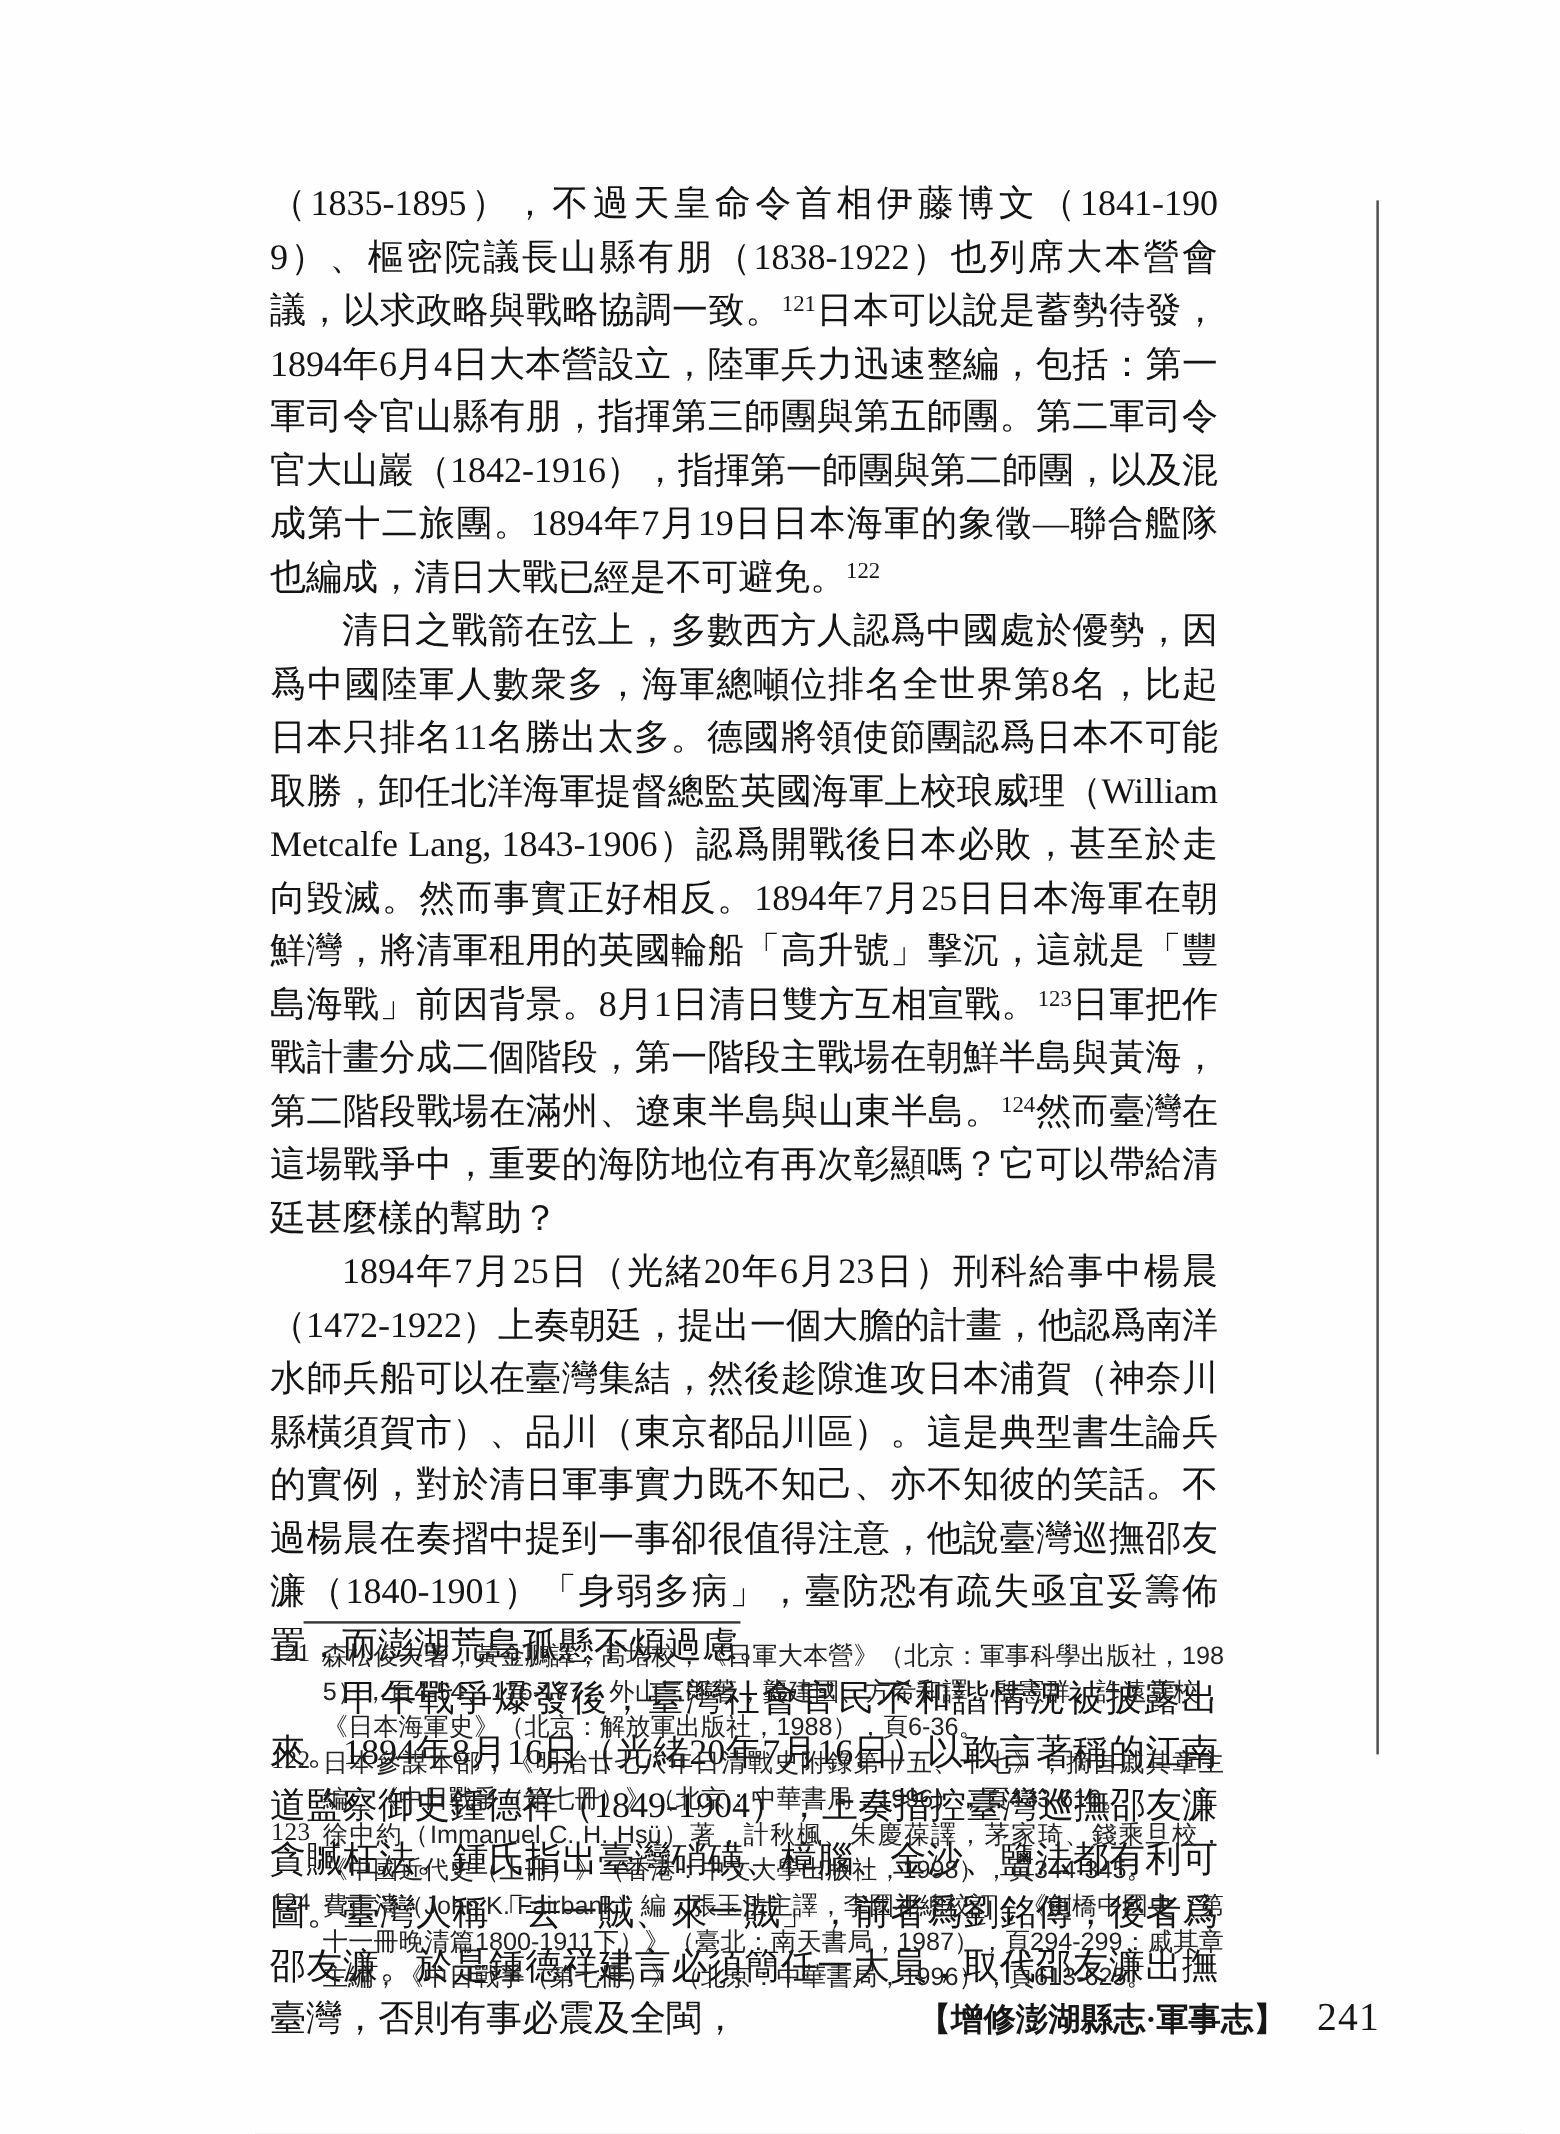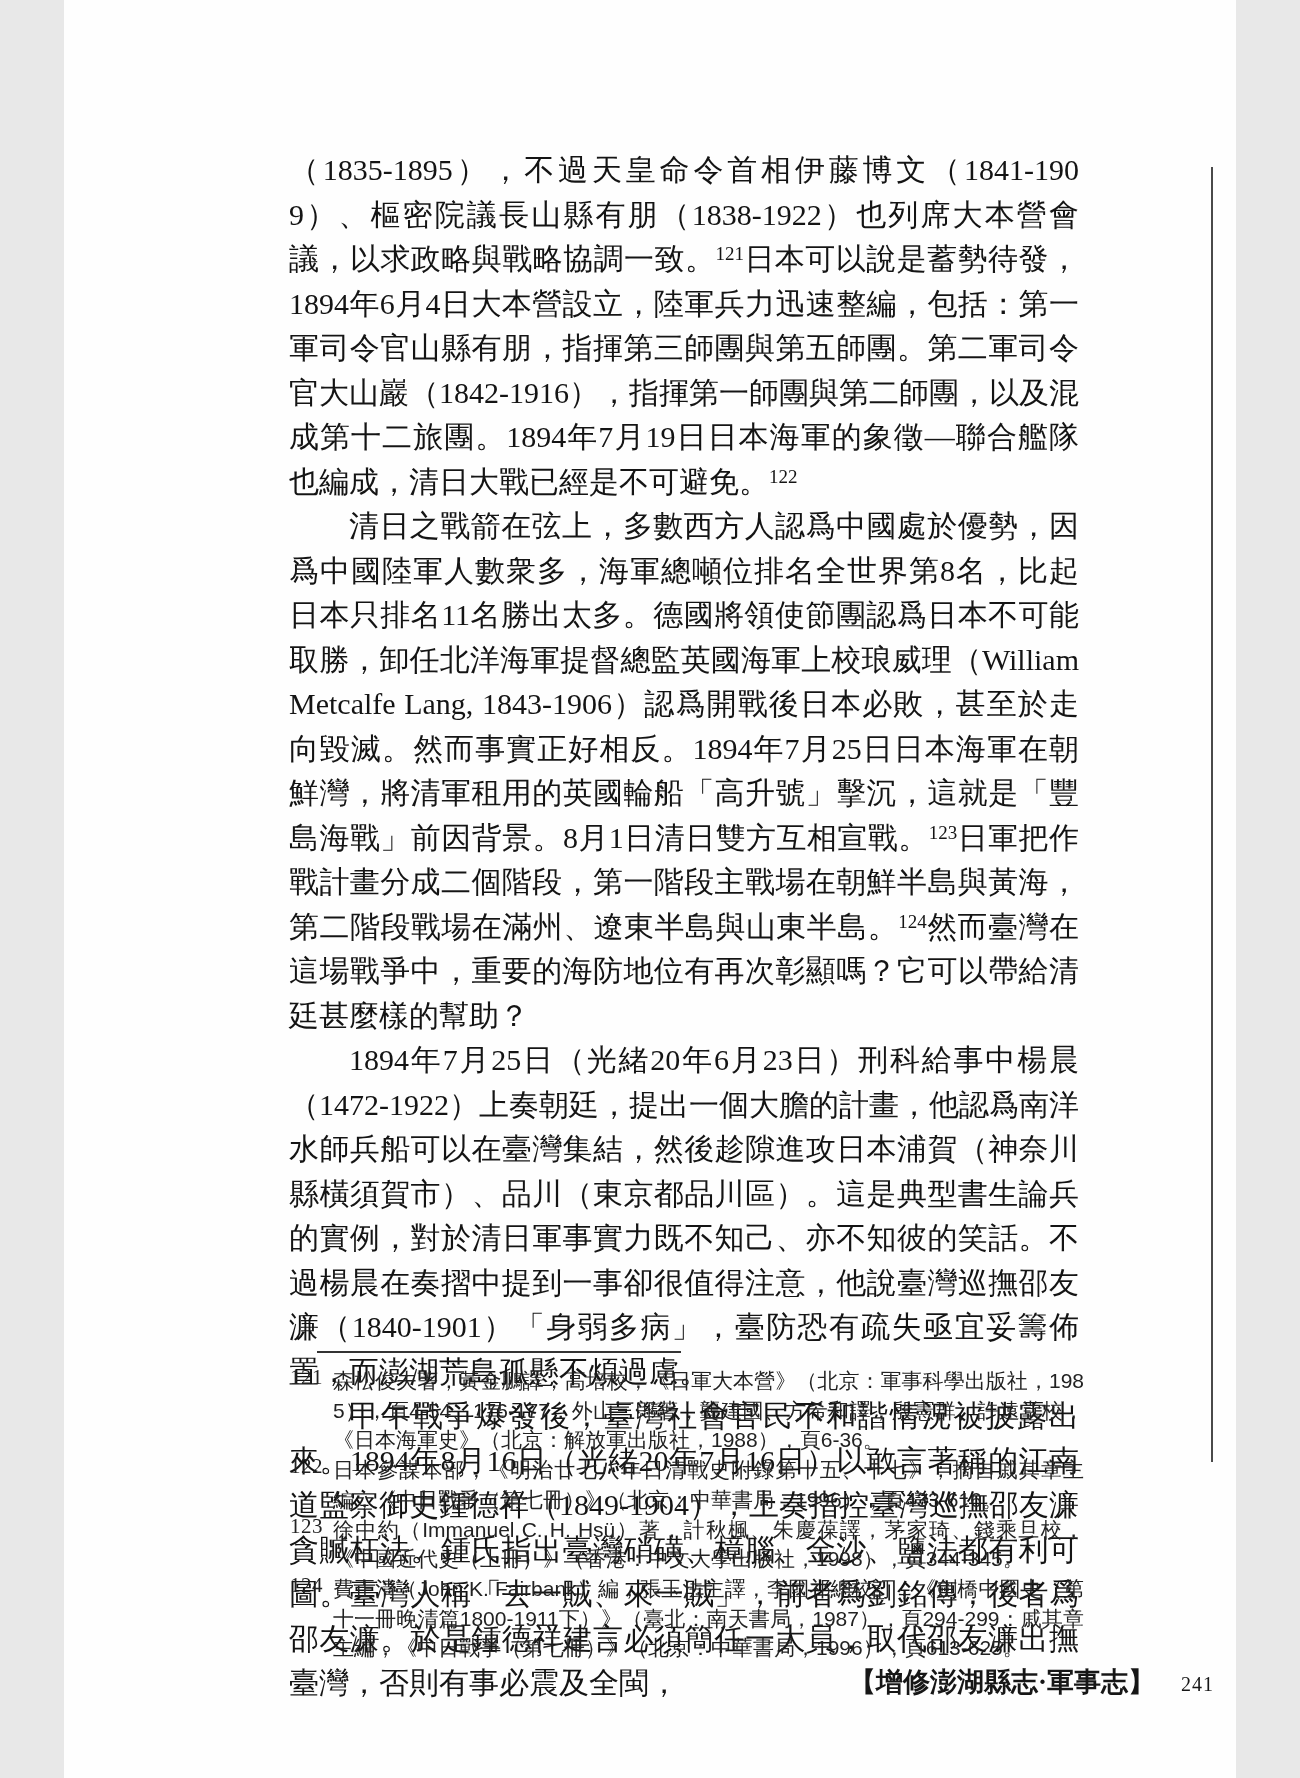--- a/index.html
+++ b/index.html
@@ -1,18 +1,18 @@
 <!DOCTYPE html>
 <html lang="zh-Hant"><head>
 <meta charset="utf-8">
 <style>
   html, body { margin: 0; padding: 0; background: #e8e8e8; }
   .page {
     position: relative;
-    width: 1172px;
+    width: 1300px;
     height: 1778px;
     margin: 0 auto;
     background: #fefefe;
     color: #1c1c1c;
     overflow: hidden;
   }
   
   .text-block {
     position: absolute;
     left: 225px;
@@ -87,21 +87,21 @@
   }
   .footer .book-title {
     font-family: "Liberation Serif", "DejaVu Serif", serif;
     font-weight: bold;
     font-size: 27px;
     color: #161616;
     text-align: center;
   }
   .footer .page-number {
     font-family: "Liberation Serif", "DejaVu Serif", serif;
-    font-size: 20px;
+    font-size: 33px;
     color: #161616;
     margin-left: 26px;
     letter-spacing: 1px;
   }
 </style>
 </head>
 <body>
 
 <div class="page">
 

